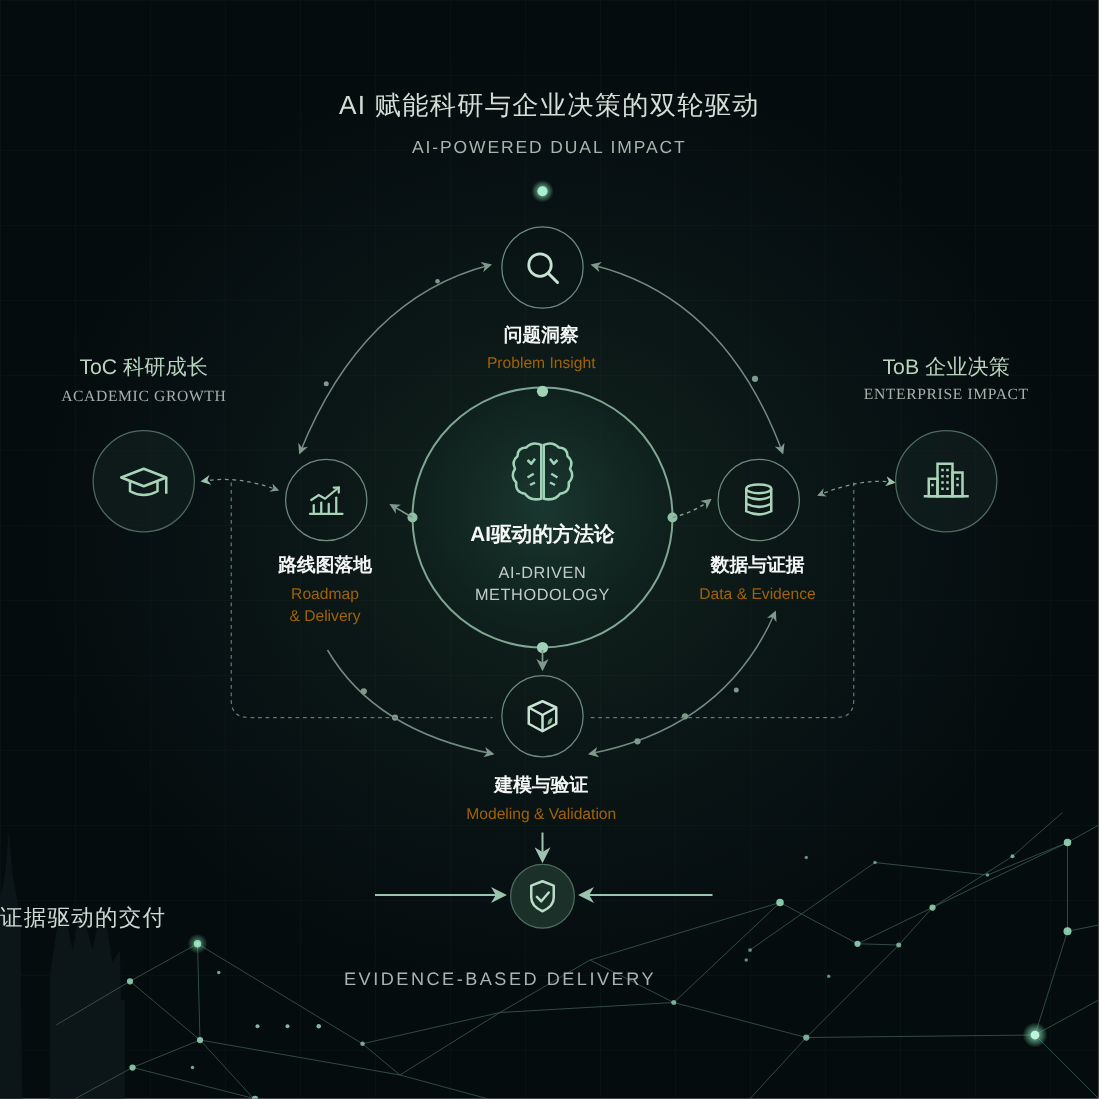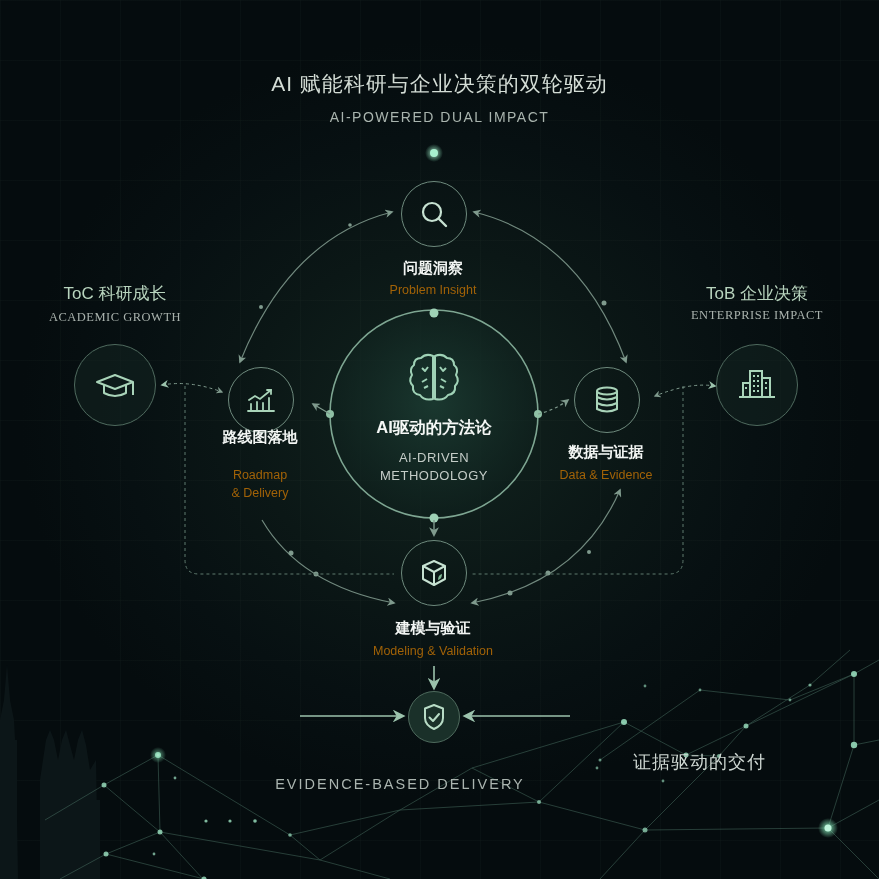--- a/index.html
+++ b/index.html
@@ -19,21 +19,21 @@
   }
   svg.layer { position:absolute; left:0; top:0; }
   .title { left:0; width:879px; top:70px; text-align:center; font-size:21px; color:#d4ddd6; letter-spacing:1px; }
   .subtitle { left:0; width:879px; top:109px; text-align:center; font-size:14px; color:#a9b4ae; letter-spacing:1.5px; }
   .side-title { font-size:17px; color:#b8d4be; text-align:center; width:200px; }
   .side-sub { font-size:12.5px; color:#a8b1ac; text-align:center; width:200px; letter-spacing:0.5px;font-family:Liberation Serif, serif; }
   .node-title { font-size:15px; font-weight:bold; color:#f3f6f4; text-align:center; width:200px; }
   .node-sub { font-size:12.5px; color:#a16207; text-align:center; width:200px; line-height:18px; }
   .center-title { font-size:16.5px; font-weight:bold; color:#f4f7f5; text-align:center; width:200px; }
   .center-sub { font-size:13px; color:#c4ccc7; text-align:center; width:200px; line-height:19px; letter-spacing:0.5px; }
-  .bottom-title { left:0; width:766px; top:750px; text-align:right; font-size:18px; color:#cfd8d3; letter-spacing:1px; }
+  .bottom-title { left:0; width:766px; top:722px; text-align:left; font-size:18px; color:#cfd8d3; letter-spacing:1px; }
   .bottom-sub { left:0; width:800px; top:776px; text-align:center; font-size:14.5px; color:#aab4af; letter-spacing:2px; }
   .icon-btn { position:absolute; border-radius:50%; cursor:pointer; }
 </style>
 </head>
 <body>
 
 <div class="grid"></div>
 
 <svg class="layer" width="879" height="879">
   <defs>
@@ -243,21 +243,21 @@
       <polyline points="20,32 26,28 31,31 42,22"></polyline>
       <polyline points="38,22 42,22 42,26"></polyline>
       <line x1="22" y1="36" x2="22" y2="42"></line>
       <line x1="28" y1="34" x2="28" y2="42"></line>
       <line x1="34" y1="35" x2="34" y2="42"></line>
       <line x1="40" y1="30" x2="40" y2="42"></line>
       <line x1="19" y1="43" x2="45" y2="43"></line>
     </g>
   </svg>
 </div>
-<div class="abs node-title" style="left:160px; top:428px;">路线图落地</div>
+<div class="abs node-title" style="left:160px; top:443px;">路线图落地</div>
 <div class="abs node-sub" style="left:160px; top:466px;">Roadmap</div>
 <div class="abs node-sub" style="left:160px; top:484px;">&amp; Delivery</div>
 
 <div class="icon-btn" style="left:574px; top:367px; width:64px; height:64px; border:1.5px solid #6e8a7d;">
   <svg width="64" height="64" viewBox="0 0 64 64">
     <g fill="none" stroke="#a9d4b9" stroke-width="2">
       <ellipse cx="32" cy="23" rx="10" ry="3.5"></ellipse>
       <path d="M22,23 L22,41 Q32,46 42,41 L42,23"></path>
       <path d="M22,29 Q32,34 42,29"></path>
       <path d="M22,35 Q32,40 42,35"></path>

